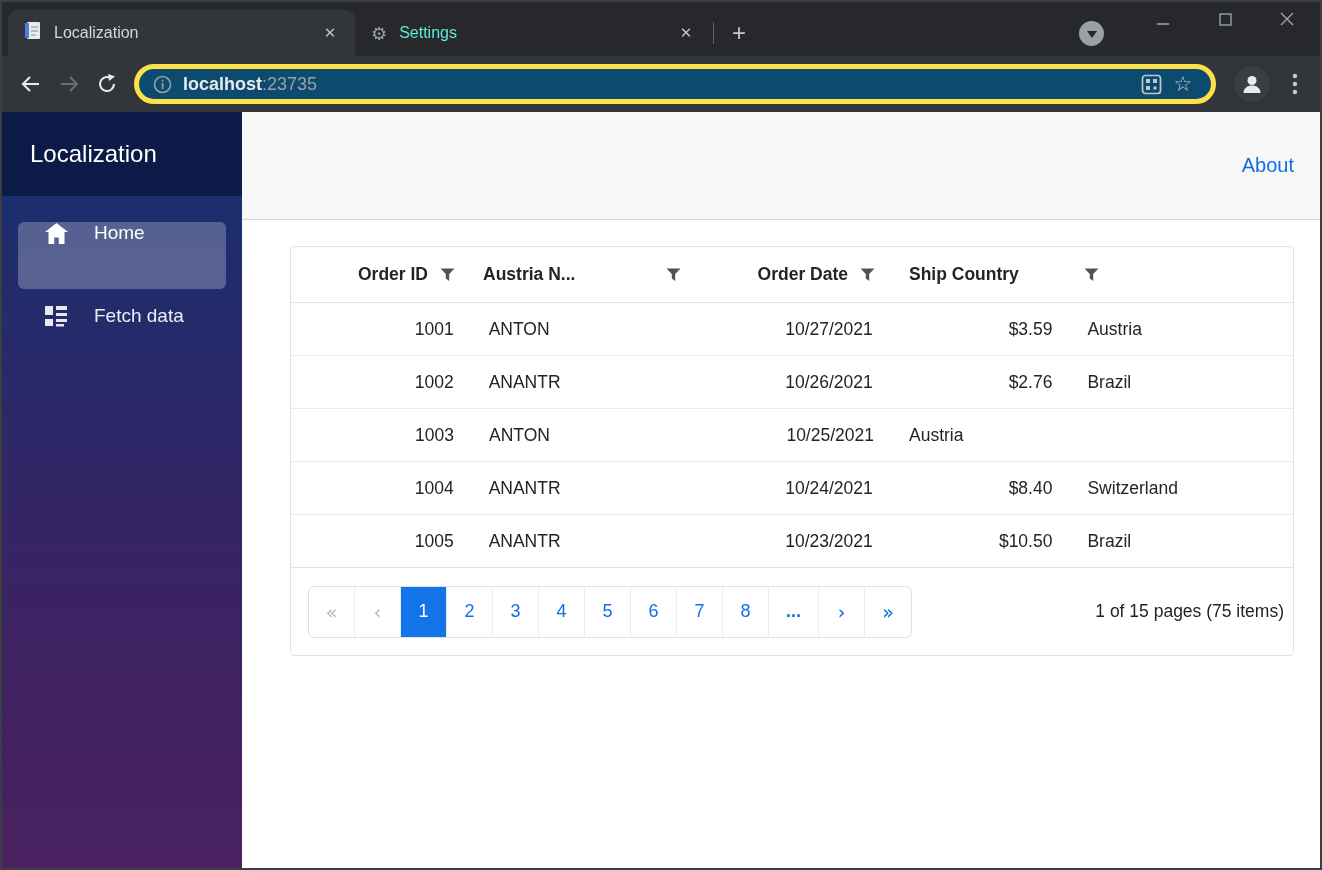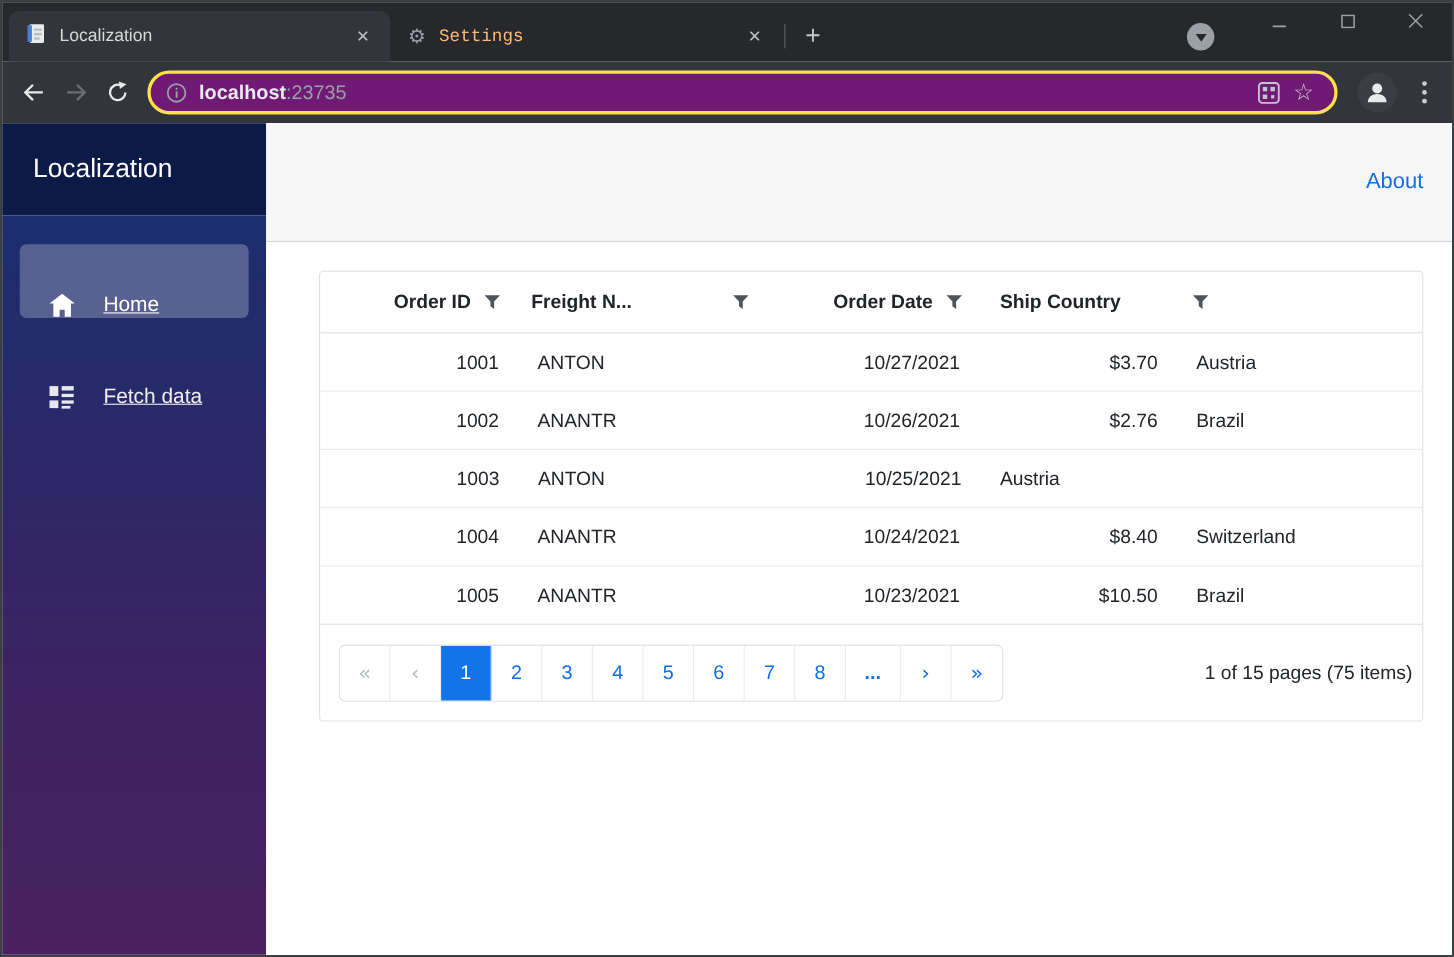--- a/index.html
+++ b/index.html
@@ -8,49 +8,49 @@
 
   .window { width:1322px; height:870px; border:2px solid #3c3f42; display:flex; flex-direction:column; background:#fff; position:relative; }
 
   
   .dots-dark { background-image: radial-gradient(rgba(255,255,255,0.05) 1px, transparent 1.1px); background-size:5px 5px; }
   .tabstrip { height:54px; background:#26282b; display:flex; align-items:flex-end; padding-left:6px; position:relative; flex:none; }
   .tab { height:46px; width:347px; display:flex; align-items:center; padding:0 14px 0 16px; border-radius:9px 9px 0 0; cursor:default; }
   .tab.active { background:#323539; }
   .tab.inactive { width:356px; }
   .tab-title { font-size:16px; color:#d5d7d9; margin-left:12px; flex:1; white-space:nowrap; overflow:hidden; }
-  .tab.inactive .tab-title { color:#fdba74;font-family:Liberation Mono, monospace; }
+  .tab.inactive .tab-title { color:#5eead4; }
   .tab-close { width:22px; height:22px; display:flex; align-items:center; justify-content:center; color:#bdc1c6; font-size:15px; border-radius:50%; }
   .tab-divider { width:1px; height:22px; background:#5f6368; margin:0 0 12px 2px; }
   .newtab { width:34px; height:34px; margin:0 0 6px 8px; display:flex; align-items:center; justify-content:center; color:#c3c7cb; font-size:24px; font-weight:400; border-radius:50%; }
   .tab-search { position:absolute; top:19px; right:216px; width:25px; height:25px; border-radius:50%; background:#9aa0a6; display:flex; align-items:center; justify-content:center; }
   .tab-search .tri { width:0; height:0; border-left:5px solid transparent; border-right:5px solid transparent; border-top:7px solid #26282b; margin-top:2px; }
   .win-controls { position:absolute; top:2px; right:2px; display:flex; }
   .win-btn { width:62px; height:30px; display:flex; align-items:center; justify-content:center; }
   .win-btn svg { stroke:#9aa0a6; }
 
   .toolbar { height:56px; background:#323539; display:flex; align-items:center; padding:0 8px 0 10px; flex:none; }
   .nav-btn { width:38px; height:38px; display:flex; align-items:center; justify-content:center; border-radius:50%; flex:none; }
-  .urlbar { flex:1; height:40px; margin:0 10px 0 8px; background:#701a75; border:3px solid #fde047; border-radius:21px; display:flex; align-items:center; padding:0 12px 0 10px; }
+  .urlbar { flex:1; height:40px; margin:0 10px 0 8px; background:#0c4a6e; border:5px solid #fde047; border-radius:21px; display:flex; align-items:center; padding:0 12px 0 10px; }
   .url-info { width:26px; height:26px; display:flex; align-items:center; justify-content:center; flex:none; }
   .url-text { flex:1; font-size:18px; margin-left:8px; white-space:nowrap; overflow:hidden; }
   .url-host { color:#e8eaed; font-weight:bold; }
   .url-port { color:#9aa0a6; }
   .url-action { width:32px; height:32px; display:flex; align-items:center; justify-content:center; flex:none; }
   .avatar-btn { width:36px; height:36px; border-radius:50%; background:#3a3d41; display:flex; align-items:center; justify-content:center; margin:0 8px; flex:none; }
   .menu-btn { width:34px; height:34px; display:flex; align-items:center; justify-content:center; flex:none; }
 
   
   .page { flex:1; display:flex; min-height:0; background:#fff; }
   .sidebar { width:240px; flex:none; display:flex; flex-direction:column; }
   .dots-side { background-image: radial-gradient(rgba(255,255,255,0.07) 1px, transparent 1.1px); background-size:5px 5px; }
   .brand-row { height:84px; background:#0c1a48; display:flex; align-items:center; padding-left:28px; flex:none; }
   .brand { color:#fff; font-size:24px; }
   .side-nav { flex:1; background:linear-gradient(180deg, #1b2e6e 0%, #3b2363 60%, #4a2160 100%); padding-top:26px; }
-  .nav-item { height:67px; margin:0 16px 16px 16px; border-radius:6px; display:flex; align-items:flex-end; padding-left:24px; color:#eceef2; font-size:19px;text-decoration:underline; }
+  .nav-item { height:67px; margin:0 16px 16px 16px; border-radius:6px; display:flex; align-items:flex-start; padding-left:24px; color:#eceef2; font-size:19px; }
   .nav-item.active { background:rgba(255,255,255,0.25); color:#fff; }
   .nav-ico { width:28px; display:flex; justify-content:center; margin-right:24px; }
 
   .main { flex:1; display:flex; flex-direction:column; min-width:0; }
   .toprow { height:108px; background:#f7f7f7; border-bottom:1px solid #d6d5d5; display:flex; align-items:center; justify-content:flex-end; padding-right:26px; flex:none; }
   .about-link { color:#0f6fe5; font-size:20px; text-decoration:none; }
   .content { flex:1; background:#fff; padding:26px 0 0 48px; }
 
   
   .grid { width:1004px; border:1px solid #dee2e6; border-radius:4px; font-size:17.5px; color:#212529; }
@@ -221,21 +221,21 @@
         <div class="grid">
 
           <div class="grow head">
             <div class="gc c1 hd-r">
               <span>Order ID</span>
               <svg class="funnel" width="15" height="14" viewBox="0 0 15 14">
                   <path d="M0.5 0.5 H14.5 L9.2 6 V13 L5.8 10.5 V6 Z" fill="#4e545a"></path>
                 </svg>
             </div>
             <div class="gc c2 hd-sb">
-              <span>Freight N...</span>
+              <span>Austria N...</span>
               <svg class="funnel" width="15" height="14" viewBox="0 0 15 14">
                   <path d="M0.5 0.5 H14.5 L9.2 6 V13 L5.8 10.5 V6 Z" fill="#4e545a"></path>
                 </svg>
             </div>
             <div class="gc c3 hd-r">
               <span>Order Date</span>
               <svg class="funnel" width="15" height="14" viewBox="0 0 15 14">
                   <path d="M0.5 0.5 H14.5 L9.2 6 V13 L5.8 10.5 V6 Z" fill="#4e545a"></path>
                 </svg>
             </div>
@@ -244,21 +244,21 @@
               <svg class="funnel" width="15" height="14" viewBox="0 0 15 14">
                   <path d="M0.5 0.5 H14.5 L9.2 6 V13 L5.8 10.5 V6 Z" fill="#4e545a"></path>
                 </svg>
             </div>
           </div>
 
           <div class="grow">
             <div class="gc c1 al-r">1001</div>
             <div class="gc c2 al-l">ANTON</div>
             <div class="gc c3 al-r">10/27/2021</div>
-            <div class="gc c4 al-r">$3.70</div>
+            <div class="gc c4 al-r">$3.59</div>
             <div class="gc c5 al-l">Austria</div>
           </div>
           <div class="grow">
             <div class="gc c1 al-r">1002</div>
             <div class="gc c2 al-l">ANANTR</div>
             <div class="gc c3 al-r">10/26/2021</div>
             <div class="gc c4 al-r">$2.76</div>
             <div class="gc c5 al-l">Brazil</div>
           </div>
           <div class="grow">

